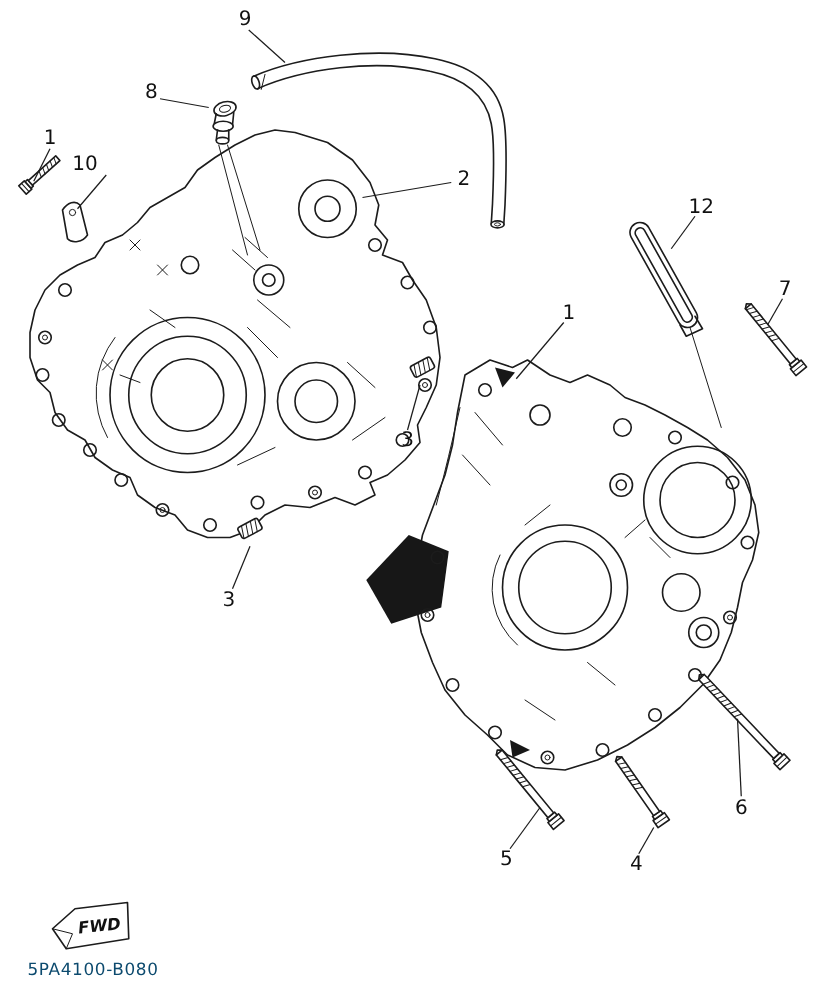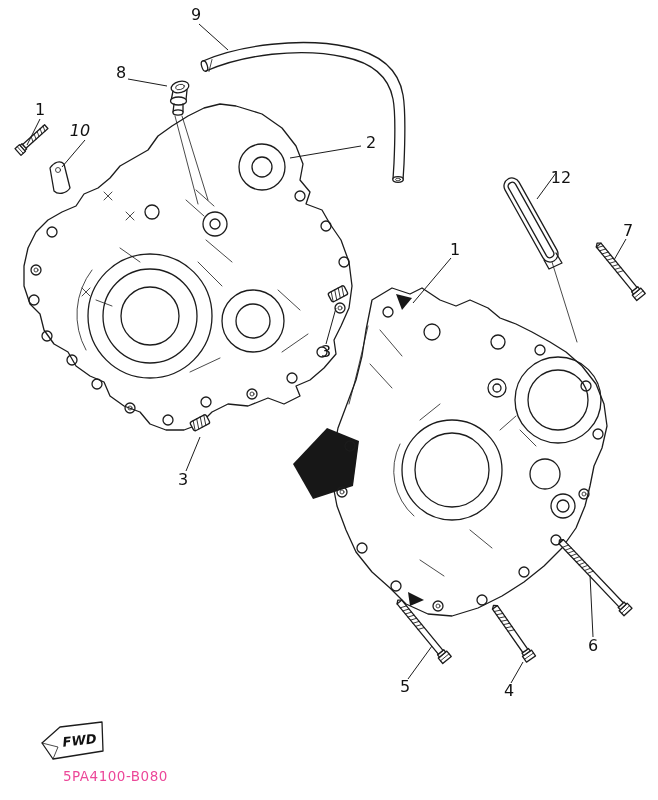--- a/index.html
+++ b/index.html
@@ -7,21 +7,21 @@
          font-family:"Liberation Sans",sans-serif;color:#111;}
   .stage svg{position:absolute;left:0;top:0;}
   .ln{fill:none;stroke:#1c1c1c;stroke-width:1.3;stroke-linecap:round;stroke-linejoin:round;}
   .lnw{fill:#fff;stroke:#1c1c1c;stroke-width:1.3;stroke-linejoin:round;}
   .tn{fill:none;stroke:#1c1c1c;stroke-width:0.8;stroke-linecap:round;}
   .ld{fill:none;stroke:#1c1c1c;stroke-width:1;}
   .dk{fill:#171717;stroke:none;}
   .callout{position:absolute;transform:translate(-50%,-50%);font-size:16px;line-height:1;
            font-family:"DejaVu Sans",sans-serif;color:#111;}
   .footer-code{position:absolute;left:22px;top:768px;font-size:13.5px;letter-spacing:0.5px;
-           font-family:"DejaVu Sans",sans-serif;color:#ec4899;margin-left:41px;}
+           font-family:"DejaVu Sans",sans-serif;color:#0c4a6e;}
   .fwd-text{font-family:"DejaVu Sans",sans-serif;font-weight:bold;font-style:italic;
            font-size:13px;fill:#111;}
 </style>
 </head>
 <body>
 
 <div class="stage">
 
 <svg width="658" height="800" viewBox="0 0 658 800">
 
@@ -241,23 +241,23 @@
     <path class="lnw" d="M 102,722 L 60,727 L 42,743 L 53,759 L 103,751 Z"></path>
     <path class="tn" d="M 42,743 L 58,747 L 53,759"></path>
     <text class="fwd-text" x="80" y="745" text-anchor="middle" transform="rotate(-6 80 745)">FWD</text>
   </g>
 </svg>
 
   <div>
       <span class="callout" style="position: absolute; left: 196px; top: 15px;">9</span>
       <span class="callout" style="position: absolute; left: 121px; top: 73px;">8</span>
       <span class="callout" style="position: absolute; left: 40px; top: 110px;">1</span>
-      <span class="callout" style="position: absolute; left: 80px; top: 131px; font-style: italic;">10</span>
+      <span class="callout" style="position: absolute; left: 68px; top: 131px;">10</span>
       <span class="callout" style="position: absolute; left: 371px; top: 143px;">2</span>
-      <span class="callout" style="position: absolute; left: 561px; top: 178px; text-align: center;">12</span>
+      <span class="callout" style="position: absolute; left: 561px; top: 165px; text-align: center;">12</span>
       <span class="callout" style="position: absolute; left: 628px; top: 231px;">7</span>
       <span class="callout" style="position: absolute; left: 455px; top: 250px;">1</span>
       <span class="callout" style="position: absolute; left: 326px; top: 352px;">3</span>
       <span class="callout" style="position: absolute; left: 183px; top: 480px;">3</span>
       <span class="callout" style="position: absolute; left: 593px; top: 646px;">6</span>
       <span class="callout" style="position: absolute; left: 405px; top: 687px;">5</span>
       <span class="callout" style="position: absolute; left: 509px; top: 691px;">4</span>
     </div>
 
   <div class="footer-code">5PA4100-B080</div>

